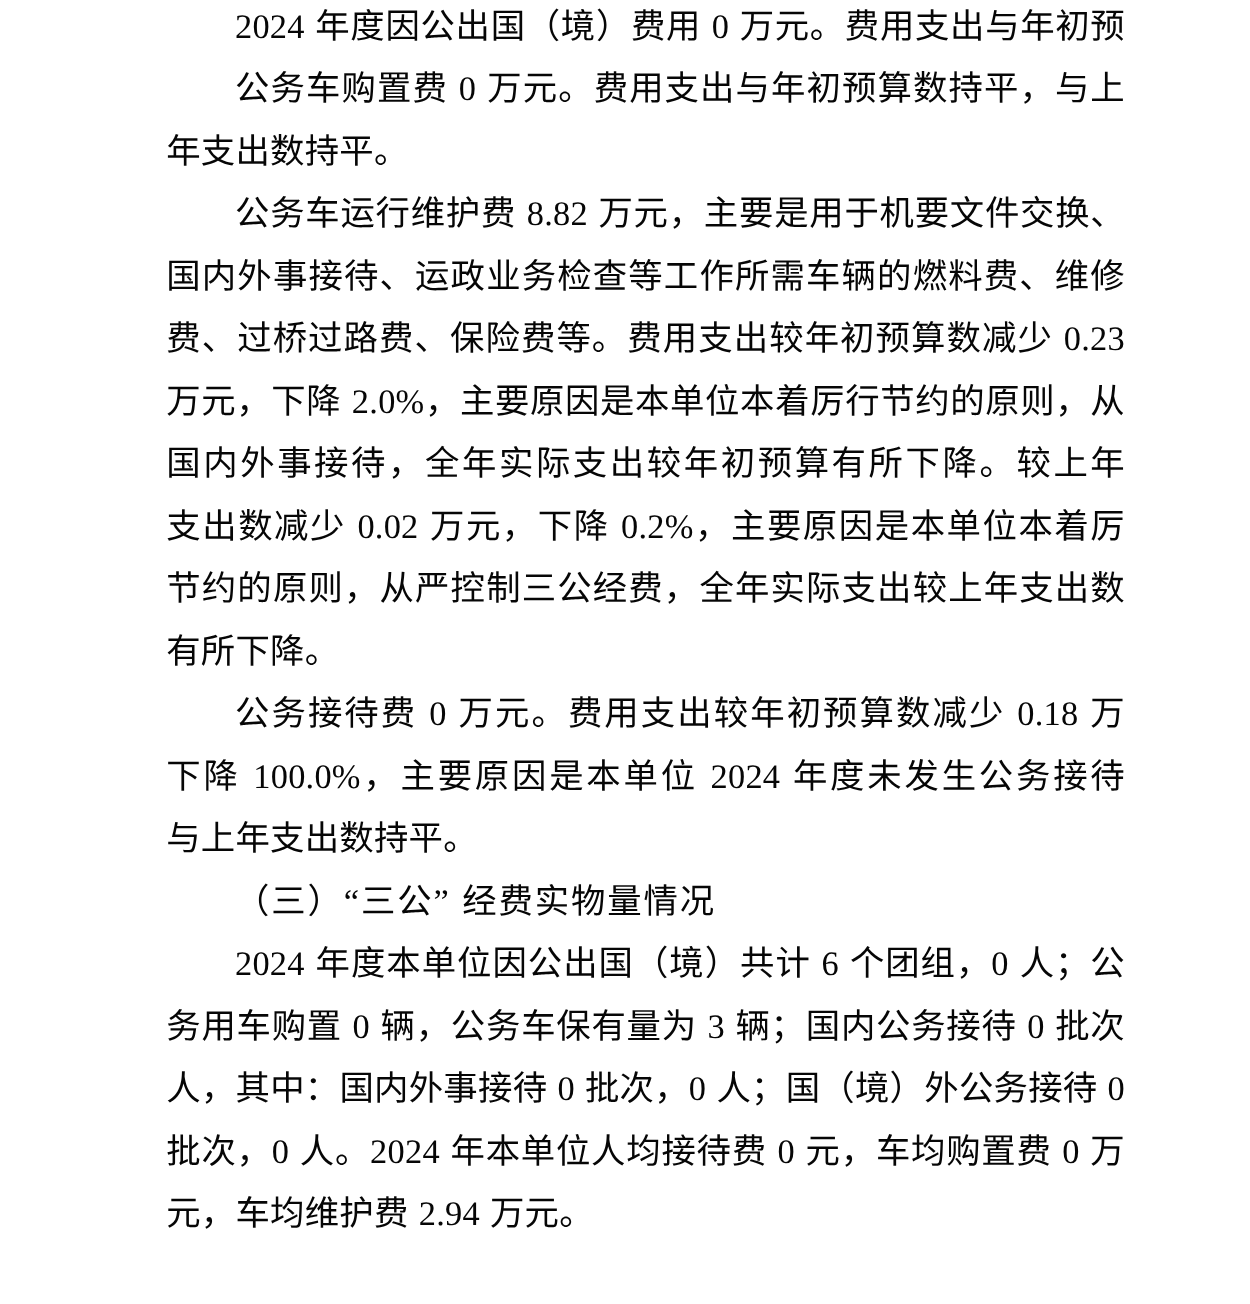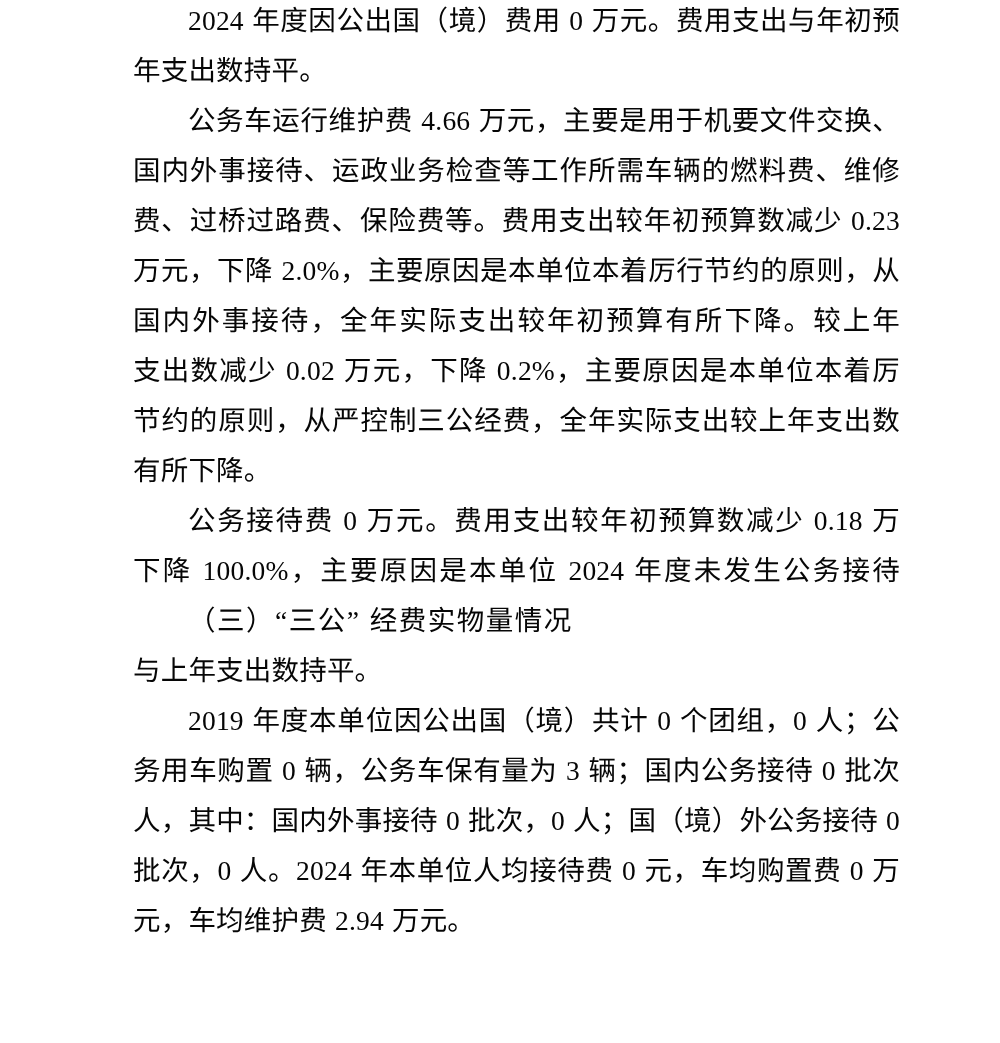--- a/index.html
+++ b/index.html
@@ -47,32 +47,33 @@
     
     letter-spacing: 1.5px;
   }
 </style>
 </head>
 <body>
 
 <div class="page">
   <div class="text-block">
     <div class="line indent">2024 年度因公出国（境）费用 0 万元。费用支出与年初预</div>
+    <div class="line indent">公务车购置费 0 万元。费用支出与年初预算数持平，与上</div>
     <div class="line end">年支出数持平。</div>
-    <div class="line indent">公务车运行维护费 4.66 万元，主要是用于机要文件交换、</div>
+    <div class="line indent">公务车运行维护费 8.82 万元，主要是用于机要文件交换、</div>
     <div class="line">国内外事接待、运政业务检查等工作所需车辆的燃料费、维修</div>
     <div class="line">费、过桥过路费、保险费等。费用支出较年初预算数减少 0.23</div>
     <div class="line">万元，下降 2.0%，主要原因是本单位本着厉行节约的原则，从</div>
     <div class="line">国内外事接待，全年实际支出较年初预算有所下降。较上年</div>
     <div class="line">支出数减少 0.02 万元，下降 0.2%，主要原因是本单位本着厉行</div>
     <div class="line">节约的原则，从严控制三公经费，全年实际支出较上年支出数</div>
     <div class="line end">有所下降。</div>
     <div class="line indent">公务接待费 0 万元。费用支出较年初预算数减少 0.18 万元，</div>
     <div class="line">下降 100.0%，主要原因是本单位 2024 年度未发生公务接待费，</div>
+    <div class="line end">与上年支出数持平。</div>
     <div class="line indent end heading">（三）“三公” 经费实物量情况</div>
-    <div class="line end">与上年支出数持平。</div>
-    <div class="line indent">2019 年度本单位因公出国（境）共计 0 个团组，0 人；公</div>
+    <div class="line indent">2024 年度本单位因公出国（境）共计 6 个团组，0 人；公</div>
     <div class="line">务用车购置 0 辆，公务车保有量为 3 辆；国内公务接待 0 批次 0</div>
     <div class="line">人，其中：国内外事接待 0 批次，0 人；国（境）外公务接待 0</div>
     <div class="line">批次，0 人。2024 年本单位人均接待费 0 元，车均购置费 0 万</div>
     <div class="line end">元，车均维护费 2.94 万元。</div>
   </div>
 </div>
 
 </body></html>

